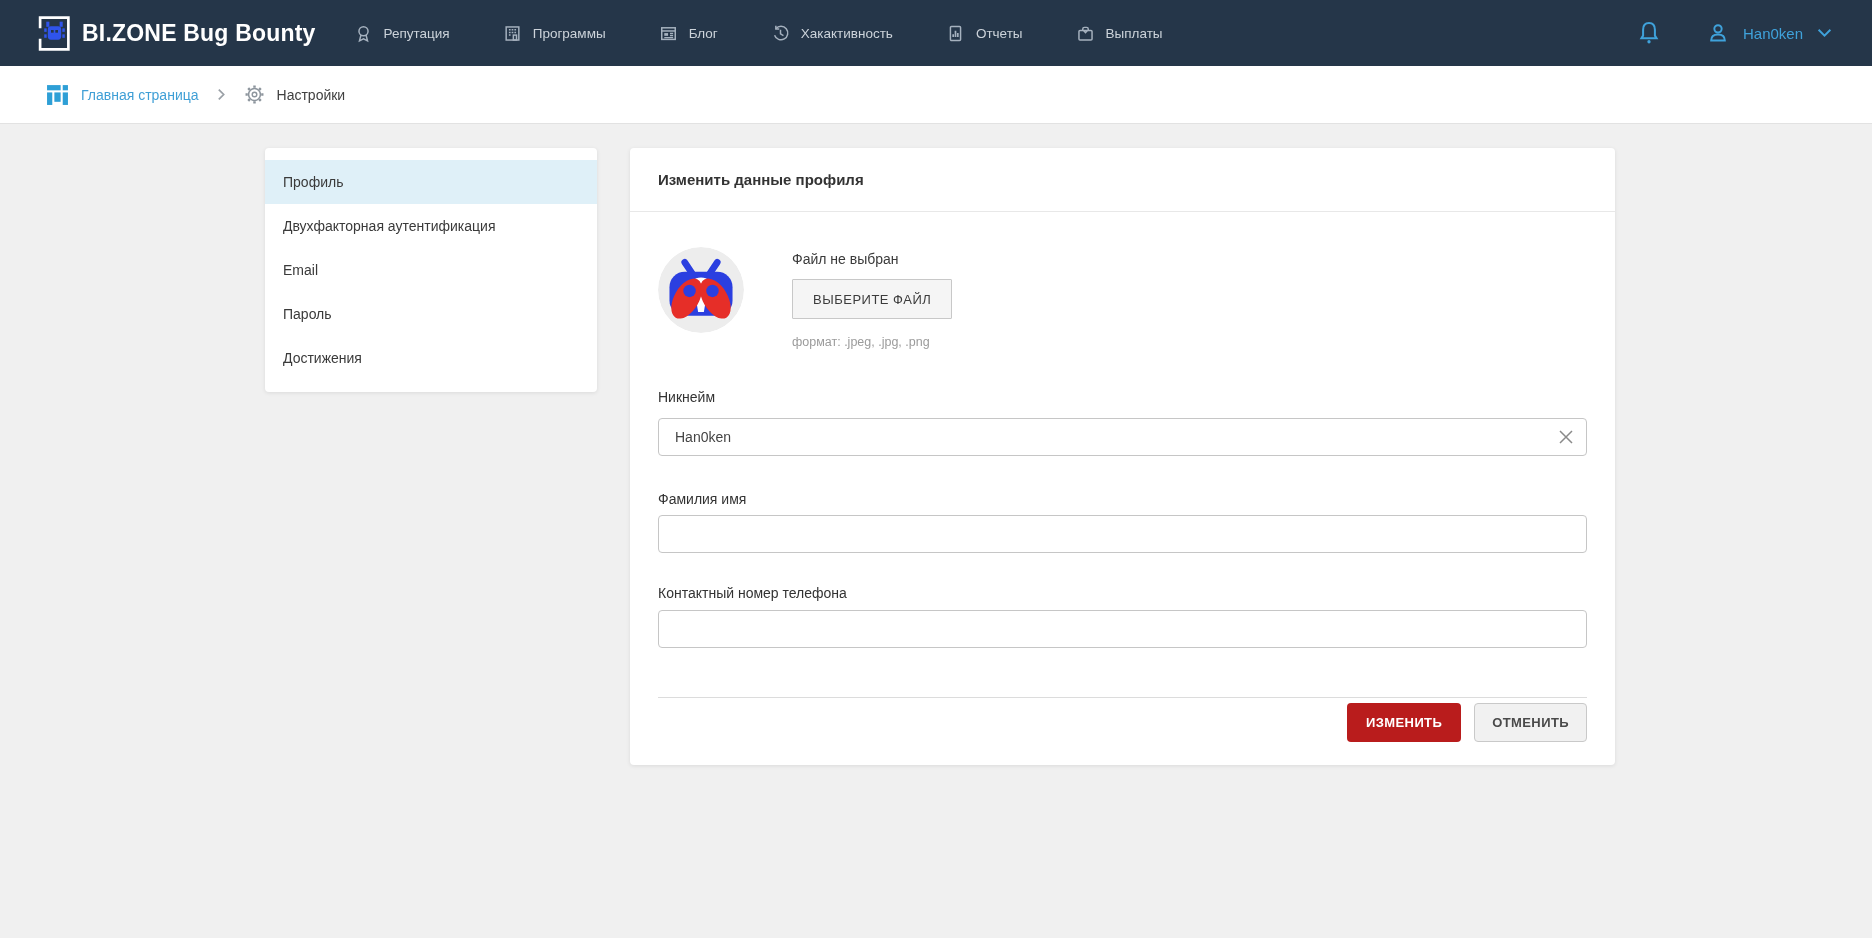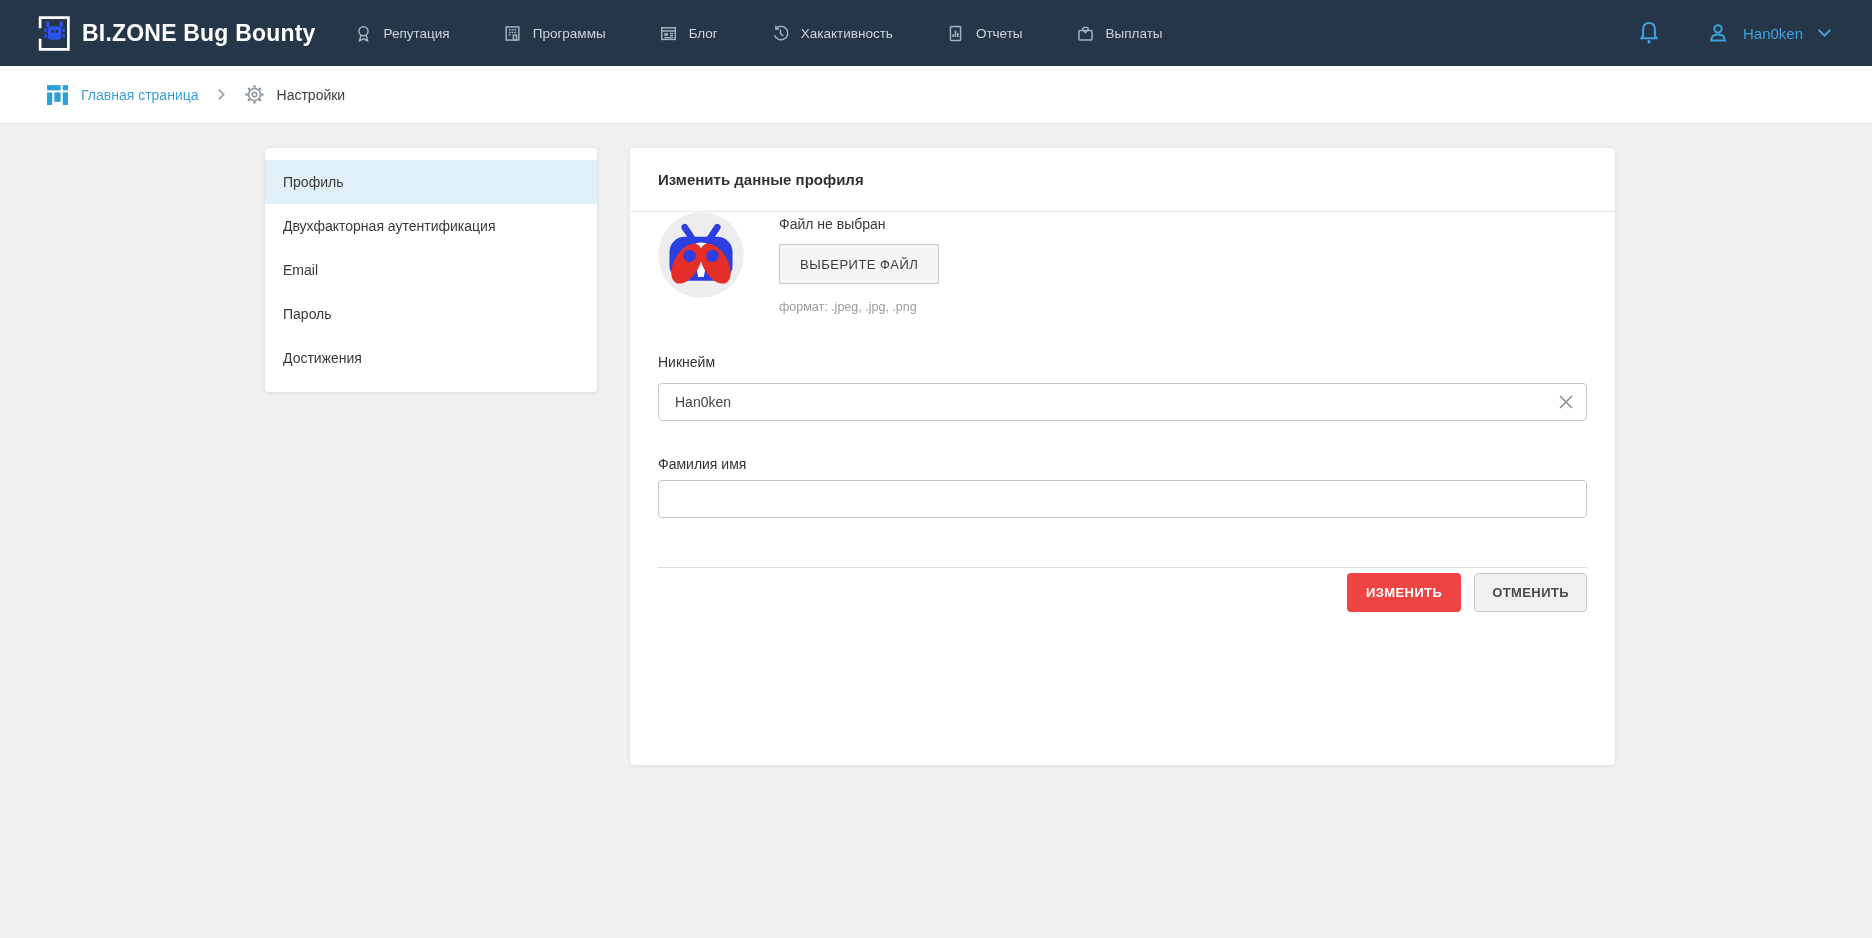--- a/index.html
+++ b/index.html
@@ -39,21 +39,21 @@
                font-size:14px; color:#3a3a3a; cursor:pointer; }
   .side-item.active { background:#dff0f8; }
 
   
   .main-card { left:630px; top:24px; width:985px; height:617px; }
   .card-header { height:64px; display:flex; align-items:center; padding:0 28px;
                  border-bottom:1px solid #e8e8e8; }
   .card-title { font-size:15px; font-weight:bold; color:#333; }
   .card-body { padding:0 28px 22px 28px; }
 
-  .avatar-row { display:flex; gap:35px; }
+  .avatar-row { margin-top:35px; display:flex; gap:48px; }
   .avatar { width:86px; height:86px; border-radius:50%; overflow:hidden; flex:0 0 auto; }
   .file-status { font-size:14px; color:#3a3a3a; margin-top:4px; }
   .choose-file-btn { margin-top:12px; height:40px; padding:0 20px; background:#f5f5f5;
                      border:1px solid #c8c8c8; border-radius:1px; font-size:13px;
                      color:#3c3c3c; letter-spacing:.5px; cursor:pointer;
                      font-family:"Liberation Sans", sans-serif; }
   .format-hint { margin-top:16px; font-size:12.5px; color:#9b9b9b; }
 
   .field-label { display:block; font-size:14px; color:#333; }
   .fg1 .field-label { margin-top:40px; margin-bottom:13px; }
@@ -63,21 +63,21 @@
   .text-input { width:100%; height:38px; border:1px solid #c6c6c6; border-radius:4px;
                 padding:0 40px 0 16px; font-size:14px; color:#444;
                 font-family:"Liberation Sans", sans-serif; background:#fff; outline:none; }
   .clear-btn { position:absolute; right:13px; top:11px; width:16px; height:16px;
                cursor:pointer; display:flex; }
 
   .form-divider { margin-top:49px; border-top:1px solid #dcdcdc; }
   .btn-row { margin-top:5px; display:flex; justify-content:flex-end; gap:13px; }
   .btn { height:39px; border-radius:4px; font-size:13px; font-weight:bold;
          letter-spacing:.4px; cursor:pointer; font-family:"Liberation Sans", sans-serif; }
-  .btn-primary { background:#ef4444; color:#fff; border:none; padding:0 19px; }
+  .btn-primary { background:#b91c1c; color:#fff; border:none; padding:0 19px; }
   .btn-secondary { background:#f1f1f1; color:#4a4a4a; border:1px solid #c9c9c9; padding:0 17px; }
 </style>
 </head>
 <body>
 
 <div class="topbar">
   <div class="brand">
     <span style="display:flex;">
       <svg width="33" height="37" viewBox="0 0 32 36">
         <path d="M2,13 V2.5 H29.5 V33.5 H2 V23" fill="none" stroke="#ffffff" stroke-width="2.6"></path>
@@ -267,20 +267,26 @@
         </div>
       </div>
 
       <div class="fg2">
         <label class="field-label">Фамилия имя</label>
         <div class="input-wrap">
           <input class="text-input" type="text" value="" style="">
         </div>
       </div>
 
+      <div class="fg3">
+        <label class="field-label">Контактный номер телефона</label>
+        <div class="input-wrap">
+          <input class="text-input" type="text" value="" style="">
+        </div>
+      </div>
 
       <div class="form-divider"></div>
 
       <div class="btn-row">
         <button class="btn btn-primary">ИЗМЕНИТЬ</button>
         <button class="btn btn-secondary">ОТМЕНИТЬ</button>
       </div>
 
     </div>
   </div>

